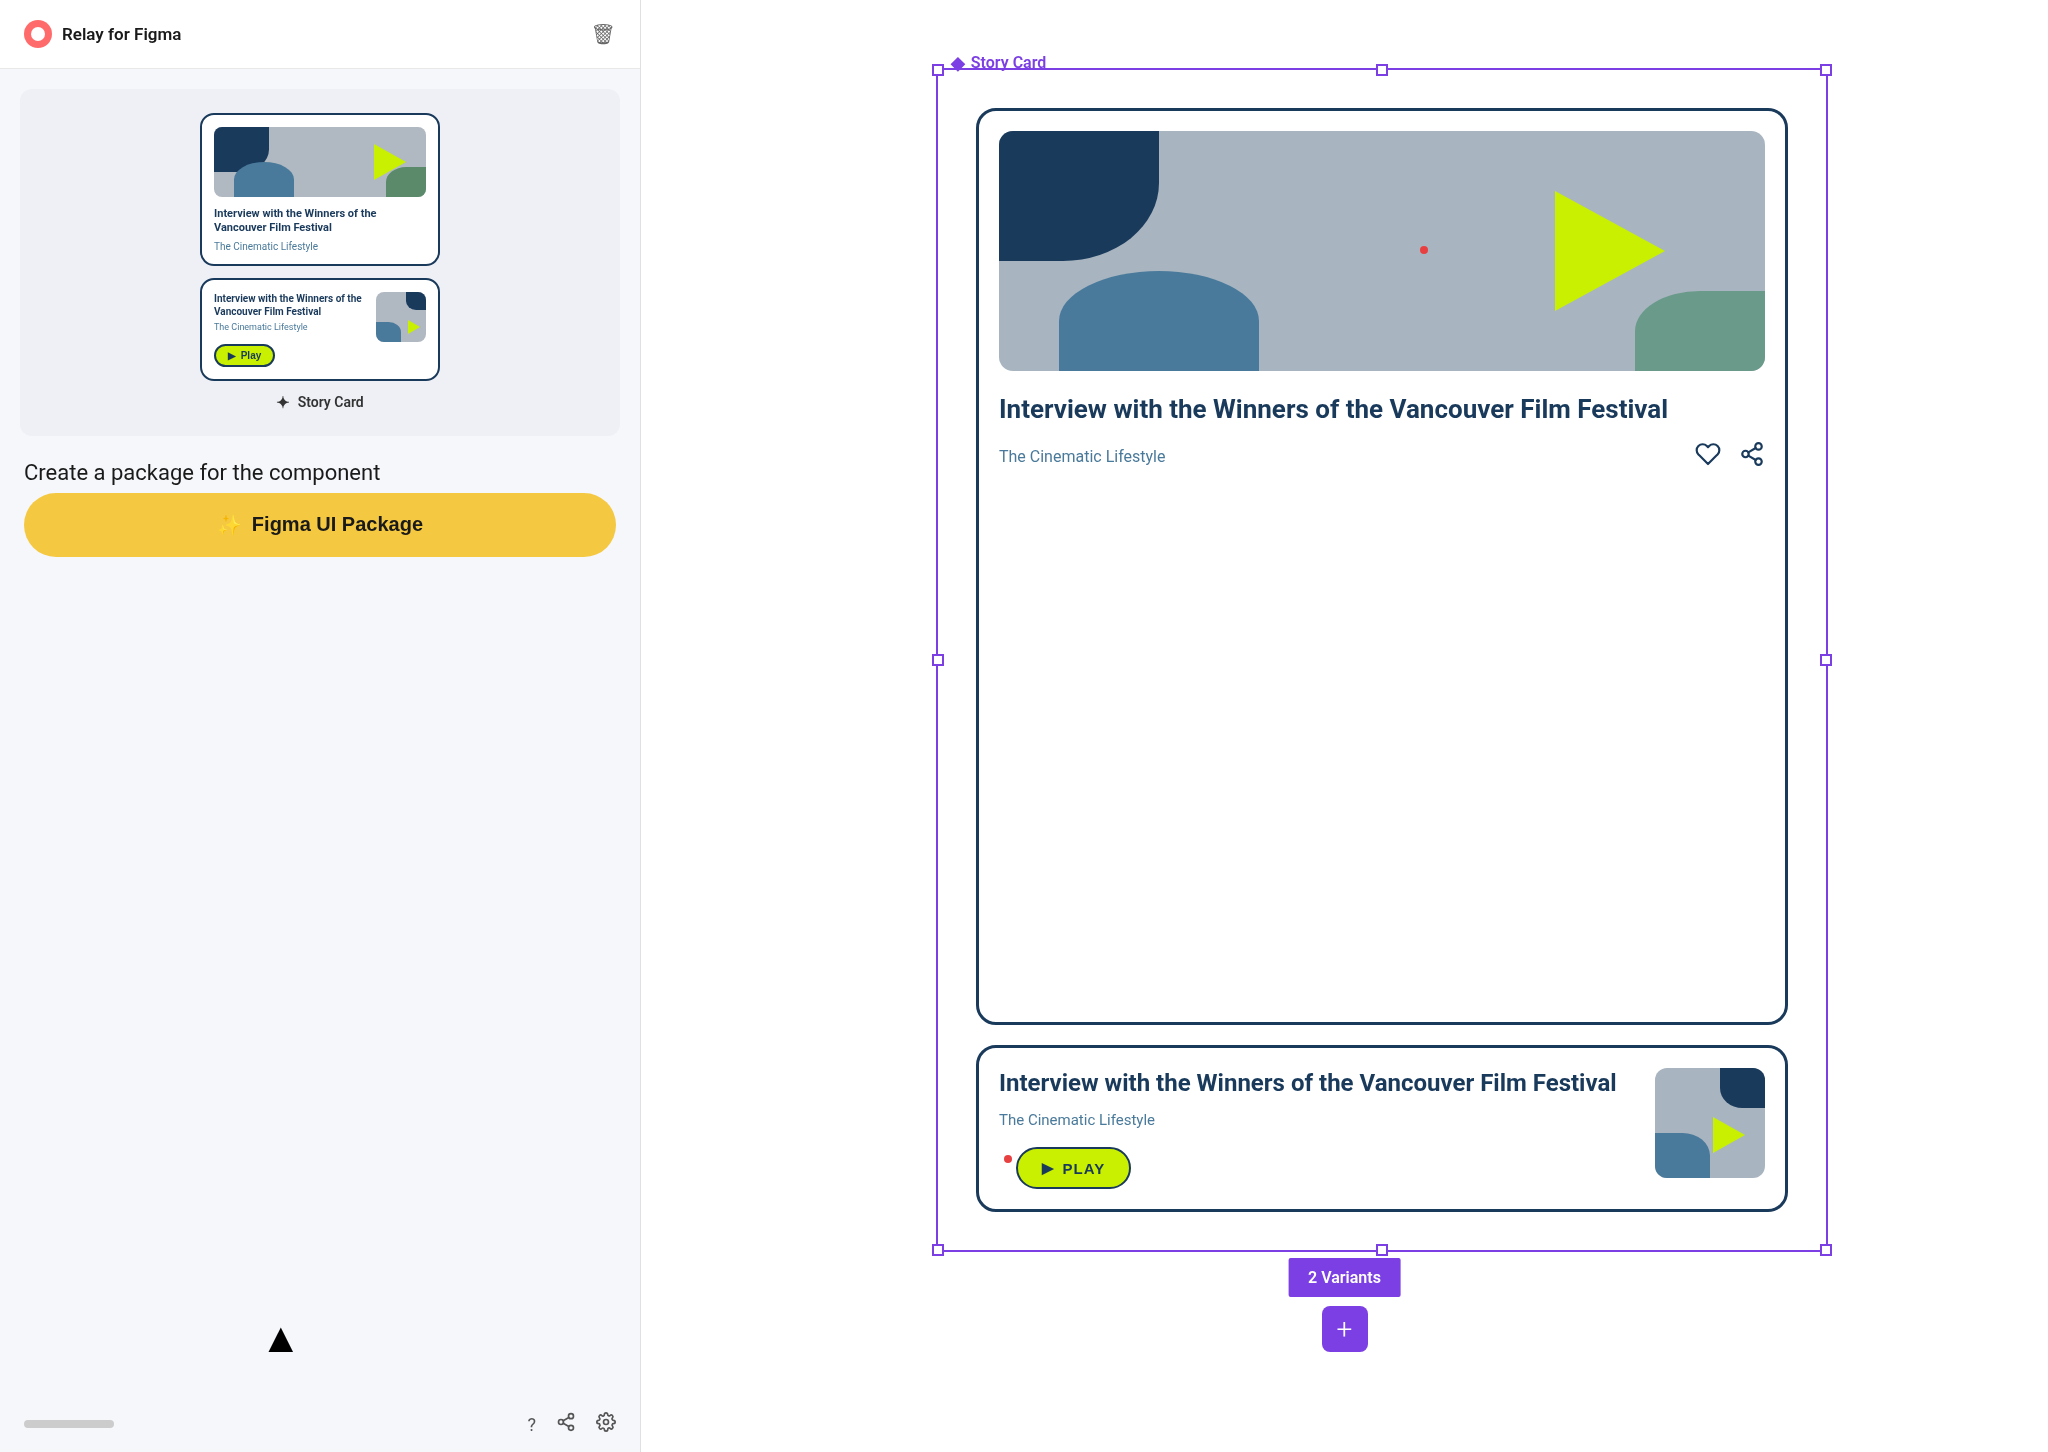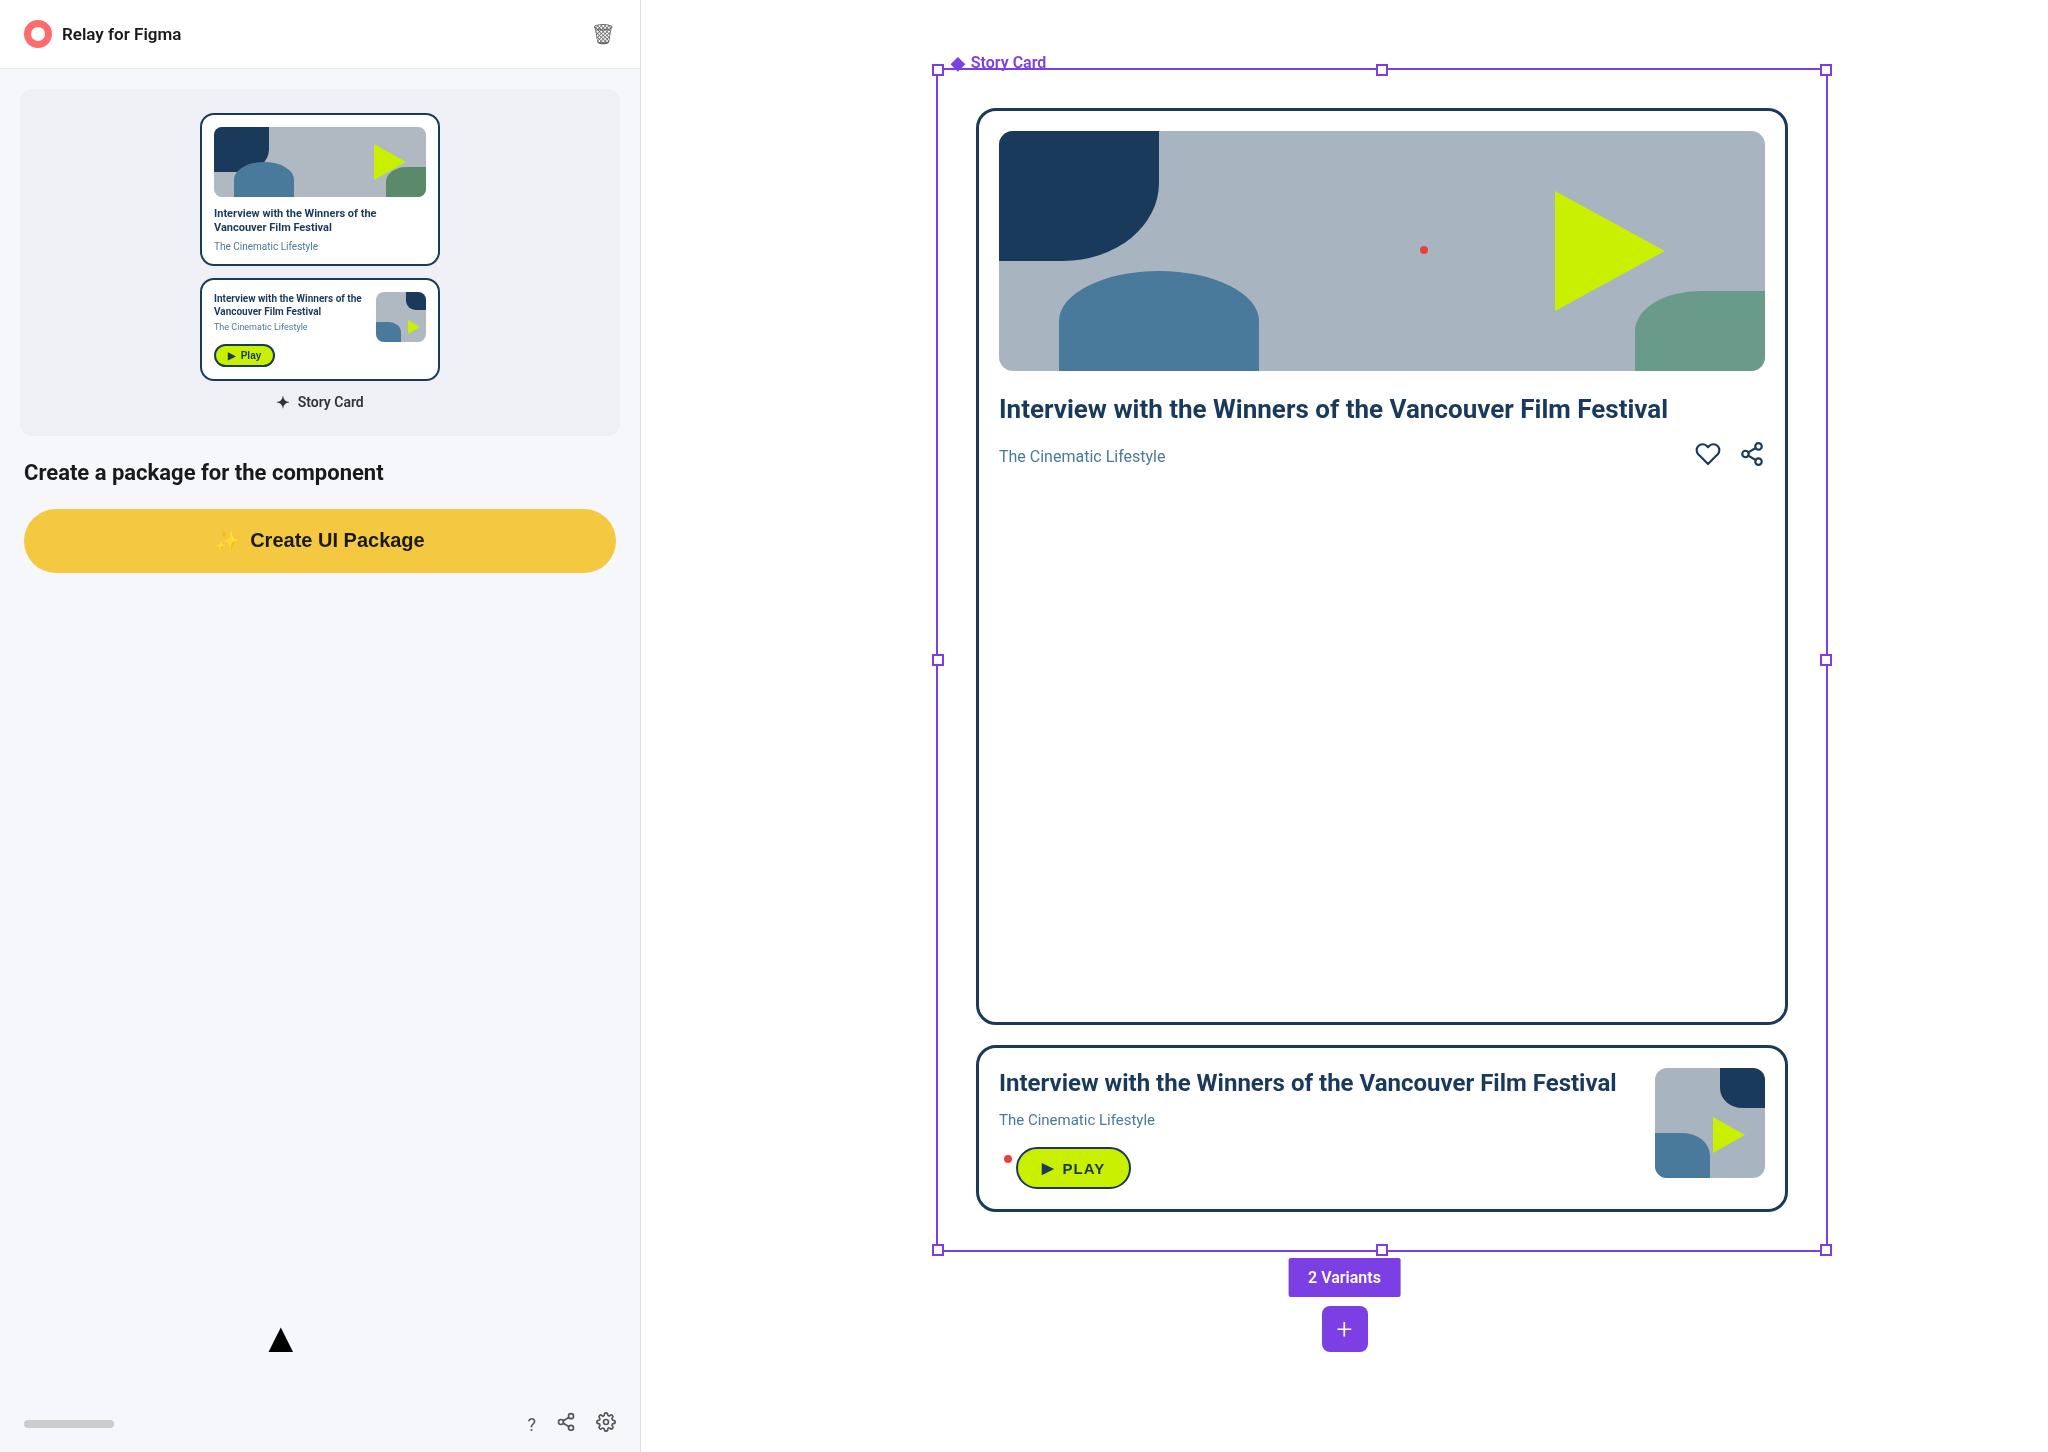--- a/index.html
+++ b/index.html
@@ -258,23 +258,23 @@
       font-size: 16px;
     }
 
     
     .description-area {
       padding: 4px 24px 20px;
     }
 
     .description-area h2 {
       font-size: 22px;
-      font-weight: 700;
+      font-weight: 400;
       color: #1a1a1a;
-      margin-bottom: 24px;
+      margin-bottom: 8px;
     }
 
     .description-area p {
       font-size: 15px;
       color: #555;
       line-height: 1.5;
       margin-bottom: 28px;
     }
 
     .create-btn {
@@ -671,21 +671,21 @@
     <div class="component-label">
       <span class="sparkle">✦</span>
       <span>Story Card</span>
     </div>
   </div>
 
   <div class="description-area">
     <h2>Create a package for the component</h2>
     <button class="create-btn">
       <span>✨</span>
-      <span>Create UI Package</span>
+      <span>Figma UI Package</span>
     </button>
   </div>
 
   <div class="cursor">▲</div>
 
   <div class="panel-footer">
     <div class="footer-scroll"></div>
     <div class="footer-icons">
       <span class="footer-icon">?</span>
       <span class="footer-icon">

